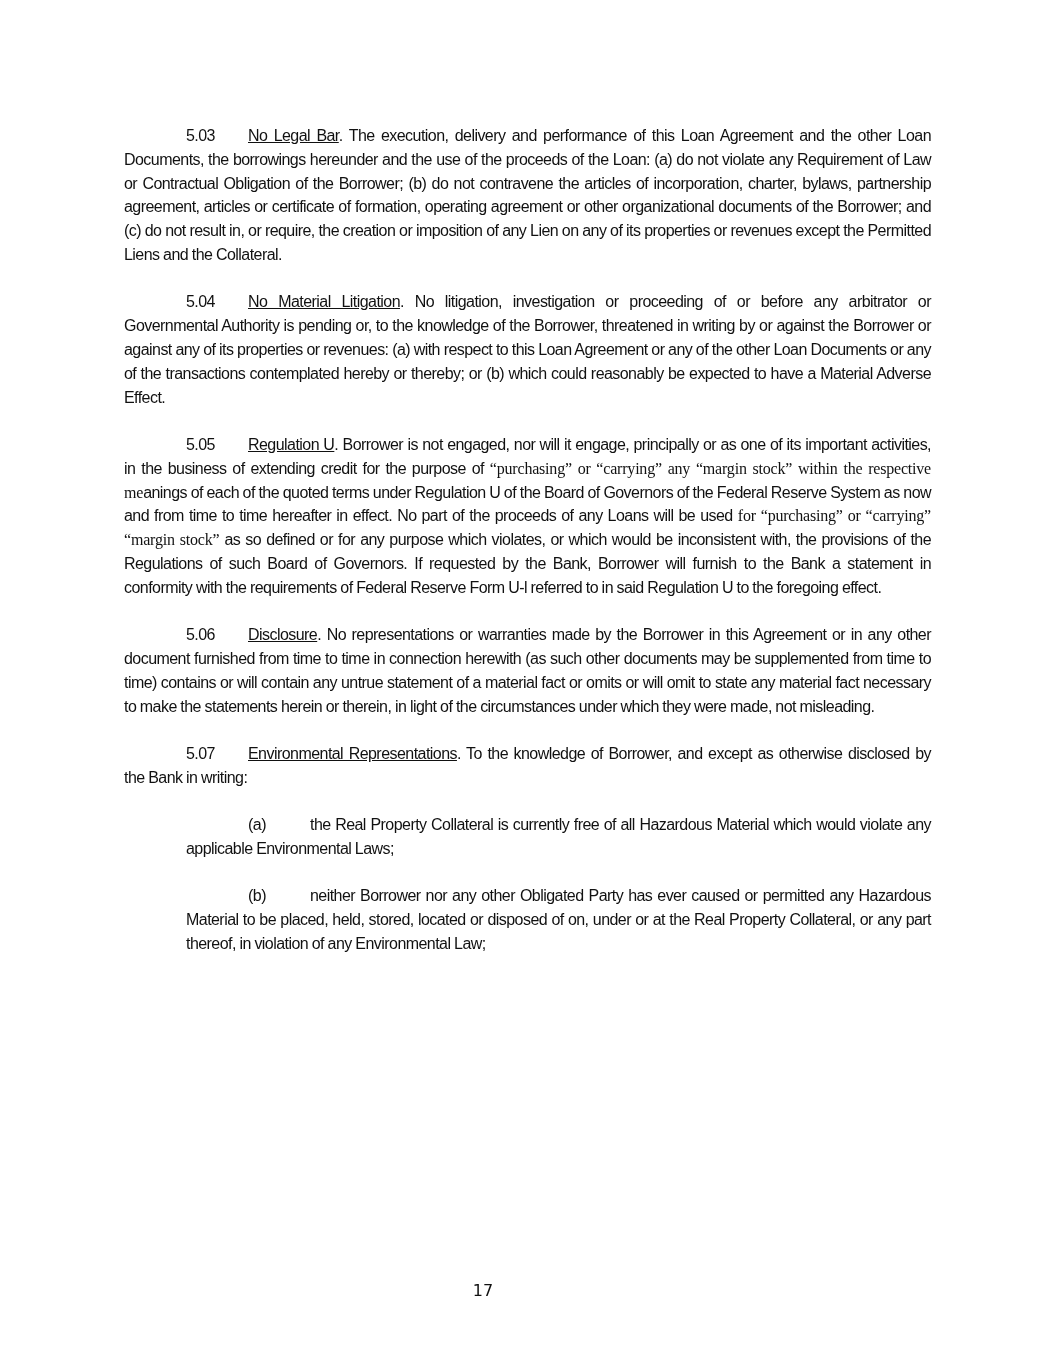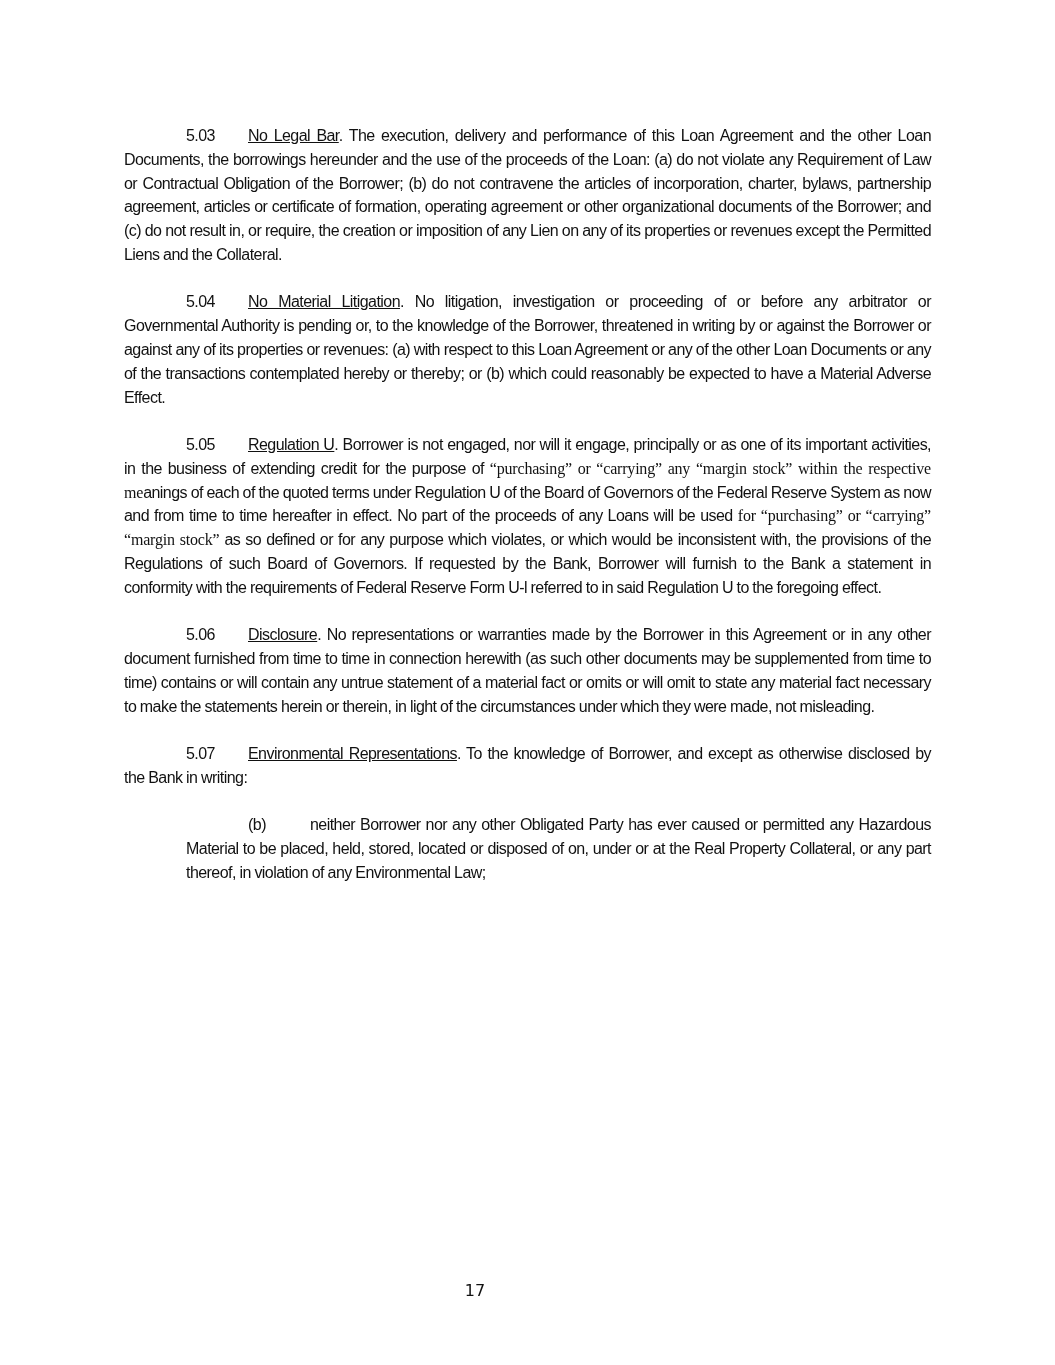--- a/index.html
+++ b/index.html
@@ -11,37 +11,38 @@
       letter-spacing: -0.55px; word-spacing: -0.3px;
     }
     .para { text-align: justify; margin: 0 0 23.6px 0; text-indent: 62px; }
     .num { display: inline-block; width: 62px; text-indent: 0; }
     .heading { text-decoration: underline; }
     .sub { margin: 0 0 23.6px 62px; text-align: justify; text-indent: 62px; }
     .subnum { display: inline-block; width: 62px; text-indent: 0; }
     .serif { font-family: "Liberation Serif", serif; letter-spacing: -0.2px; }
     .pageno {
       position: absolute; left: 0; width: 950px; top: 1281px; text-align: center;
-      font-family: "DejaVu Sans", sans-serif; font-size: 16px; color: #111;
+      font-family: "DejaVu Sans", sans-serif; font-size: 16px; color: #111; padding-left: 8px;
     }
   </style>
 </head>
 <body>
 
 <div class="page">
 
   <p class="para"><span class="num">5.03</span><span class="heading">No Legal Bar</span><span>.  The execution, delivery and performance of this Loan Agreement and the other Loan Documents, the borrowings hereunder and the use of the proceeds of the Loan: (a) do not violate any Requirement of Law or Contractual Obligation of the Borrower; (b) do not contravene the articles of incorporation, charter, bylaws, partnership agreement, articles or certificate of formation, operating agreement or other organizational documents of the Borrower; and (c) do not result in, or require, the creation or imposition of any Lien on any of its properties or revenues except the Permitted Liens and the Collateral.</span></p>
 
   <p class="para"><span class="num">5.04</span><span class="heading">No Material Litigation</span><span>.  No litigation, investigation or proceeding of or before any arbitrator or Governmental Authority is pending or, to the knowledge of the Borrower, threatened in writing by or against the Borrower or against any of its properties or revenues: (a) with respect to this Loan Agreement or any of the other Loan Documents or any of the transactions contemplated hereby or thereby; or (b) which could reasonably be expected to have a Material Adverse Effect.</span></p>
 
   <p class="para"><span class="num">5.05</span><span class="heading">Regulation U</span><span>.  Borrower is not engaged, nor will it engage, principally or as one of its important activities, in the business of extending credit for the purpose of </span><span class="serif">“purchasing” or “carrying” any “margin stock” within the respective me</span><span>anings of each of the quoted terms under Regulation U of the Board of Governors of the Federal Reserve System as now and from time to time hereafter in effect.  No part of the proceeds of any Loans will be used </span><span class="serif">for “purchasing” or “carrying” “margin stock”</span><span> as so defined or for any purpose which violates, or which would be inconsistent with, the provisions of the Regulations of such Board of Governors.  If requested by the Bank, Borrower will furnish to the Bank a statement in conformity with the requirements of Federal Reserve Form U-l referred to in said Regulation U to the foregoing effect.</span></p>
 
   <p class="para"><span class="num">5.06</span><span class="heading">Disclosure</span><span>.  No representations or warranties made by the Borrower in this Agreement or in any other document furnished from time to time in connection herewith (as such other documents may be supplemented from time to time) contains or will contain any untrue statement of a material fact or omits or will omit to state any material fact necessary to make the statements herein or therein, in light of the circumstances under which they were made, not misleading.</span></p>
 
   <p class="para"><span class="num">5.07</span><span class="heading">Environmental Representations</span><span>.  To the knowledge of Borrower, and except as otherwise disclosed by the Bank in writing:</span></p>
 
+  <p class="sub"><span class="subnum">(a)</span><span>the Real Property Collateral is currently free of all Hazardous Material which would violate any applicable Environmental Laws;</span></p>
 
   <p class="sub"><span class="subnum">(b)</span><span>neither Borrower nor any other Obligated Party has ever caused or permitted any Hazardous Material to be placed, held, stored, located or disposed of on, under or at the Real Property Collateral, or any part thereof, in violation of any Environmental Law;</span></p>
 
 
 </div>
 
 <div class="pageno">17</div>
 
 </body></html>

